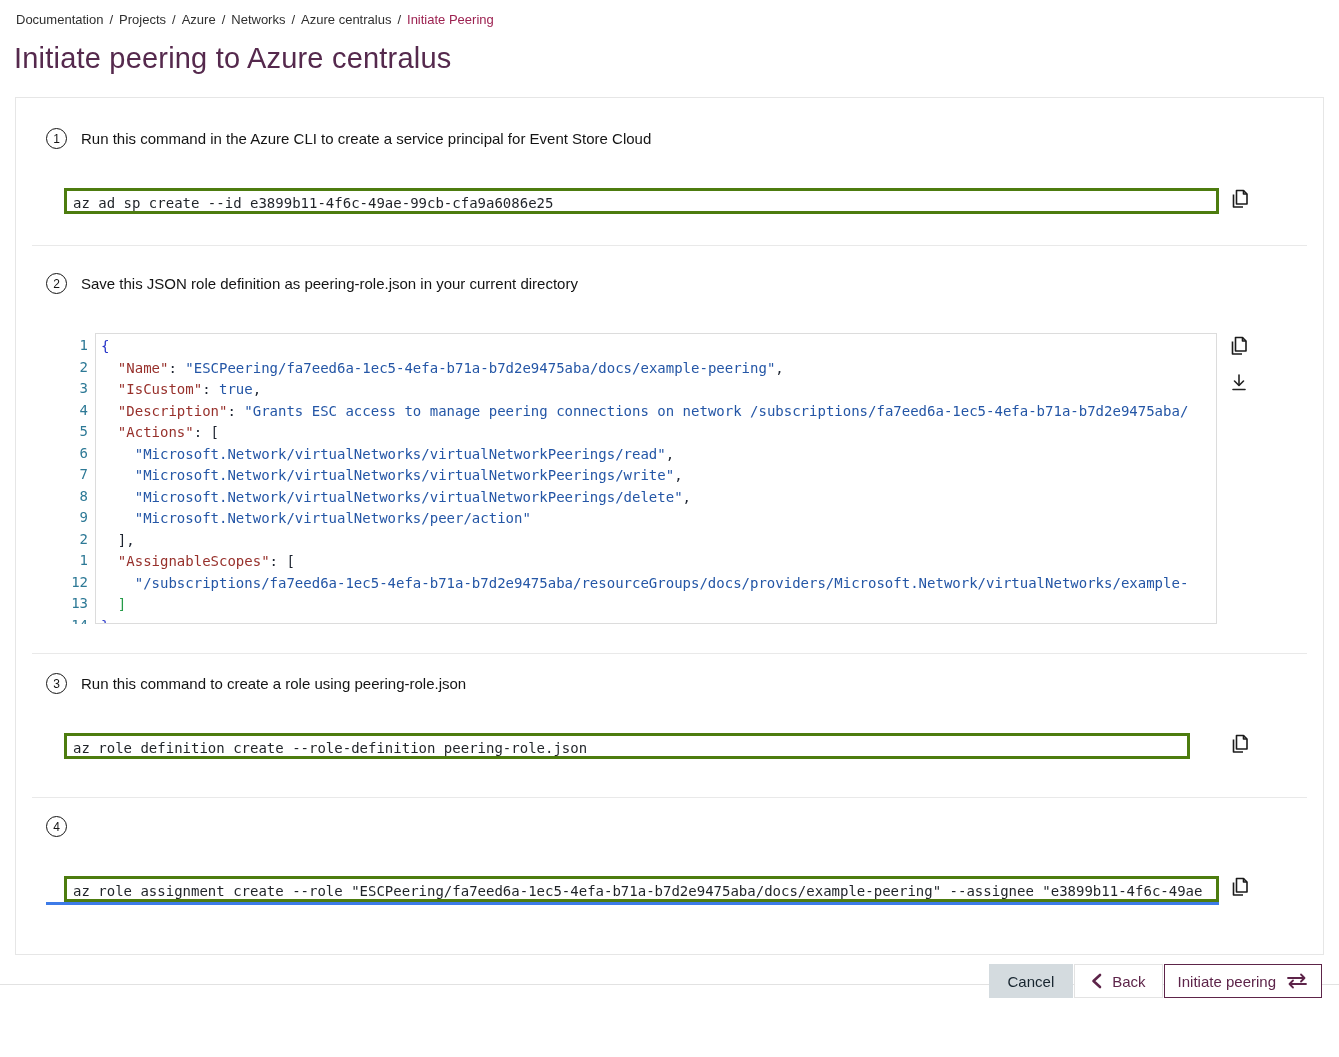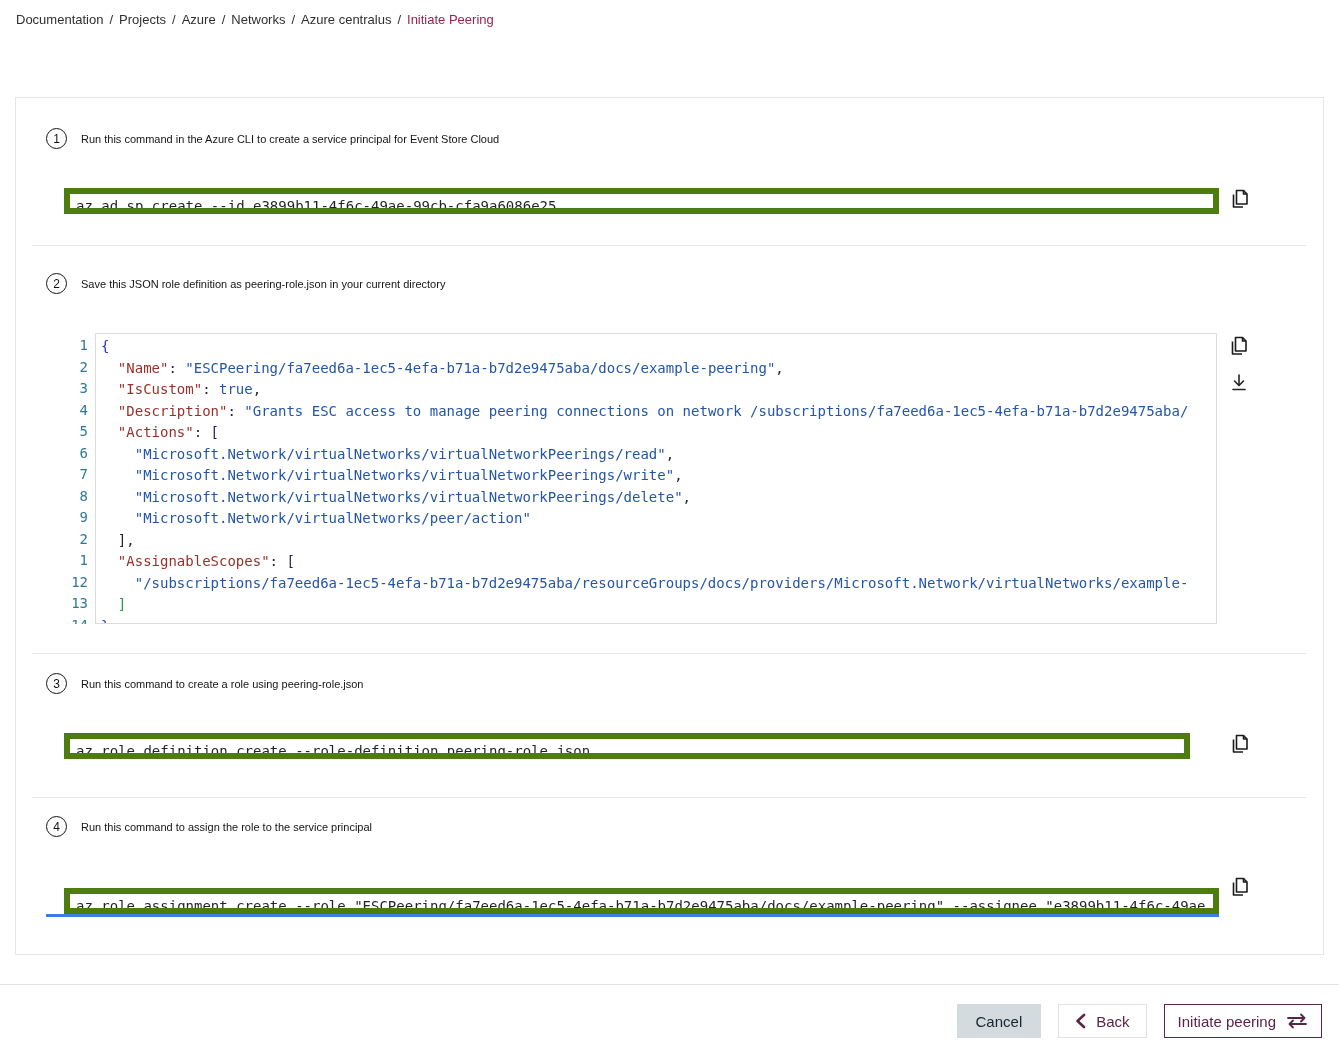--- a/index.html
+++ b/index.html
@@ -14,32 +14,32 @@
   .breadcrumb .sep { color:#2f2f2f; }
 
   
   h1.page-title { margin:15px 0 0 14px; font-size:29px; font-weight:500; color:#55294d; letter-spacing:.2px; }
 
   
   .card { position:absolute; left:15px; right:15px; top:97px; height:858px; border:1px solid #e6e6e6; background:#fff; padding:0 30px; }
 
   .step-header { display:flex; align-items:center; gap:14px; }
   .step-num { width:21px; height:21px; border:1.4px solid #141414; border-radius:50%; display:flex; align-items:center; justify-content:center; font-size:12px; font-weight:500; color:#141414; flex:none; }
-  .step-label { font-size:11px; color:#141414; }
+  .step-label { font-size:15px; color:#141414; }
 
   .hr { height:1px; background:#e9e9e9; margin:0 -14px; }
 
   
   .code-row { display:flex; align-items:flex-start; margin-left:18px; padding-right:43px; gap:11px; }
-  .code-box { flex:1; height:26px; border:6px solid #4d7c0f; background:#fff; padding:1px 6px; font-family:"DejaVu Sans Mono", monospace; font-size:14px; line-height:22px; color:#1f2328; white-space:nowrap; overflow:hidden; }
+  .code-box { flex:1; height:26px; border:3px solid #4d7c0f; background:#fff; padding:1px 6px; font-family:"DejaVu Sans Mono", monospace; font-size:14px; line-height:22px; color:#1f2328; white-space:nowrap; overflow:hidden; }
   .icon-btn { background:none; border:none; padding:0; cursor:pointer; height:22px; }
 
   
   .code-box-wrap { flex:1; position:relative; }
-  .code-box-wrap .code-box { width:100%;margin-top:12px; }
+  .code-box-wrap .code-box { width:100%; }
   .blue-bar { position:absolute; left:-18px; right:0; bottom:-3px; height:3px; background:#3d7be8; }
 
   
   .json-row { display:flex; margin-left:18px; padding-right:43px; gap:11px; align-items:flex-start; }
   .json-clip { flex:1; display:flex; height:291px; overflow:hidden; }
   .json-gutter { width:24px; flex:none; text-align:right; font-family:"DejaVu Sans Mono", monospace; font-size:14px; line-height:21.5px; color:#2d7996; padding-top:2px; overflow:hidden; }
   .json-code { flex:1; margin-left:7px; border:1px solid #dcdcdc; padding:2px 5px 0; font-family:"DejaVu Sans Mono", monospace; font-size:14px; line-height:21.5px; white-space:pre; overflow:hidden; }
   .cl { height:21.5px; }
   .tk-p { color:#1d2430; }
   .tk-k { color:#97302b; }
@@ -56,21 +56,21 @@
   .m-json  { margin-top:39px; }
   .m-hr2   { margin-top:29px; }
   .m-step3 { margin-top:19px; }
   .m-code3 { margin-top:39px;gap:40px; }
   .m-hr3   { margin-top:38px; }
   .m-step4 { margin-top:18px; }
   .m-code4 { margin-top:39px; }
 
   
   .footer-hr { position:absolute; left:0; right:0; top:984px; height:1px; background:#e2e2e2; }
-  .footer-buttons { position:absolute; top:1004px; right:17px; display:flex; gap:17px; align-items:center; }
+  .footer-buttons { position:absolute; top:964px; right:17px; display:flex; gap:1px; align-items:center; }
   .btn { font-size:15px; height:34px; display:flex; align-items:center; gap:10px; cursor:pointer; font-family:"Liberation Sans", sans-serif; }
   .btn-cancel { background:#d4dbdf; border:none; color:#16242e; padding:0 19px; }
   .btn-back { background:#fff; border:1px solid #e3e3e3; color:#5d2449; padding:0 16px; }
   .btn-primary { background:#fff; border:1.5px solid #5d2449; color:#5d2449; padding:0 13px; }
 </style>
 </head>
 <body>
 
 <div class="page">
 
@@ -81,20 +81,21 @@
     <span class="sep">/</span>
     <span class="crumb">Azure</span>
     <span class="sep">/</span>
     <span class="crumb">Networks</span>
     <span class="sep">/</span>
     <span class="crumb">Azure centralus</span>
     <span class="sep">/</span>
     <span class="crumb active">Initiate Peering</span>
   </nav>
 
+  <h1 class="page-title">Initiate peering to Azure centralus</h1>
 
   <section class="card">
 
     <div class="step-header m-step1">
       <span class="step-num">1</span>
       <span class="step-label">Run this command in the Azure CLI to create a service principal for Event Store Cloud</span>
     </div>
     <div class="code-row m-code1">
       <div class="code-box">az ad sp create --id e3899b11-4f6c-49ae-99cb-cfa9a6086e25</div>
       <button class="icon-btn" title="">
@@ -165,21 +166,20 @@
           <path d="M13.5 2.5v3.5h3.5"></path>
           <path d="M3.5 6.5v12.5h9.5"></path>
         </svg>
       </button>
     </div>
 
     <div class="hr m-hr3"></div>
 
     <div class="step-header m-step4">
       <span class="step-num">4</span>
-      <span class="step-label">Run this command to assign the role to the service principal</span>
     </div>
     <div class="code-row m-code4">
       <div class="code-box-wrap">
         <div class="code-box">az role assignment create --role "ESCPeering/fa7eed6a-1ec5-4efa-b71a-b7d2e9475aba/docs/example-peering" --assignee "e3899b11-4f6c-49ae</div>
         <div class="blue-bar"></div>
       </div>
       <button class="icon-btn">
         <svg width="20" height="22" viewBox="0 0 20 22" fill="none" stroke="#1b1b1b" stroke-width="1.6" stroke-linejoin="round">
           <path d="M6.5 2.5h7l3.5 3.5v10h-10.5z"></path>
           <path d="M13.5 2.5v3.5h3.5"></path>

